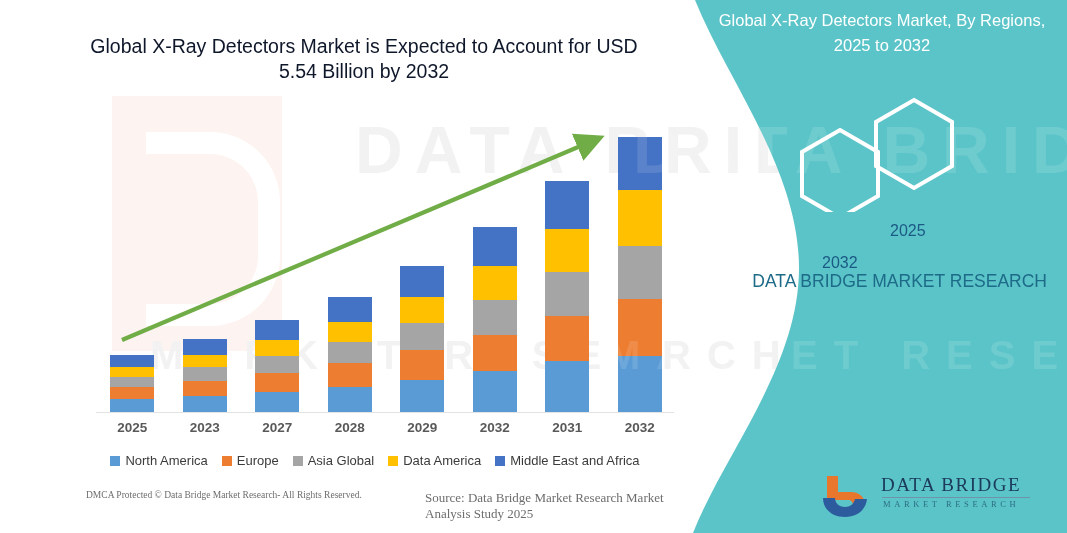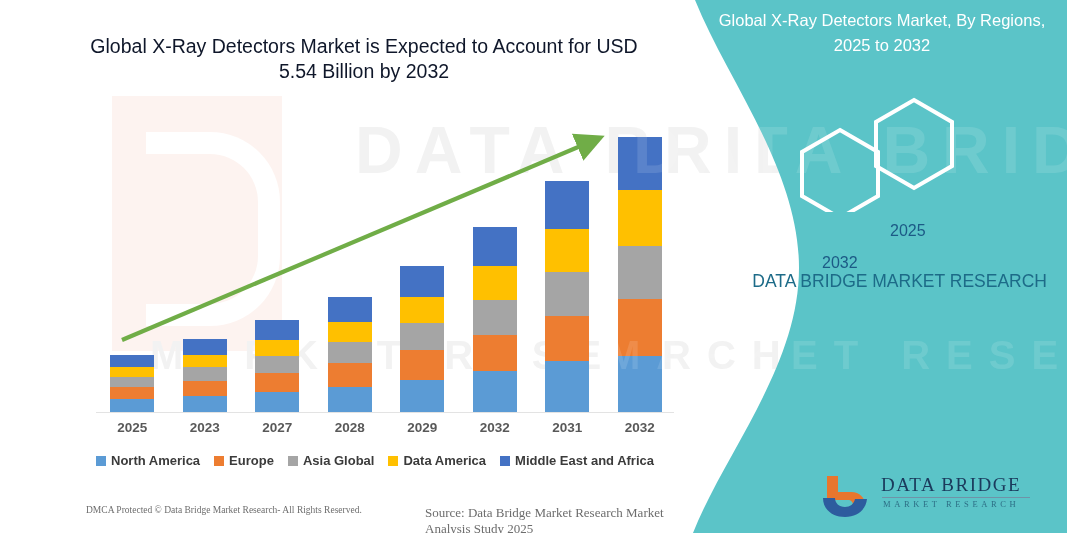--- a/index.html
+++ b/index.html
@@ -35,23 +35,23 @@
   .arrow { position: absolute; left: 96px; top: 120px; width: 580px; height: 292px; pointer-events: none; }
 
   .x-labels { position: absolute; left: 96px; top: 420px; width: 580px; height: 26px;
               display: flex; justify-content: space-around; }
   .x-label { width: 72px; text-align: center; color: #595959; font-size: 13.5px; font-weight: 700; }
 
   .legend { position: absolute; left: 60px; top: 453px; width: 630px; display: flex;
             justify-content: center; align-items: center; gap: 14px; flex-wrap: nowrap; }
   .legend-item { display: flex; align-items: center; gap: 5px; white-space: nowrap; }
   .legend-swatch { width: 10px; height: 10px; display: inline-block; }
-  .legend-text { color: #3b3b3b; font-size: 13px; font-weight: 700; }
-
-  .footer { position: absolute; left: 0; top: 505px; width: 700px; height: 22px; padding-left: 48px; }
+  .legend-text { color: #3b3b3b; font-size: 13px; font-weight: 400; }
+
+  .footer { position: absolute; left: 0; top: 490px; width: 700px; height: 22px; padding-left: 48px; }
   .footer-left { position: absolute; left: 86px; top: 0; color: #6d6d6d; font-size: 9.5px;
                  font-family: "Liberation Serif", serif; }
   .footer-right { position: absolute; left: 425px; top: 0; color: #6d6d6d; font-size: 13px;
                   font-family: "Liberation Serif", serif; }
 
   
   .right-panel { position: absolute; right: 0; top: 0; width: 400px; height: 533px; }
   .right-svg { position: absolute; inset: 0; }
 
   .right-content { position: absolute; right: 0; top: 0; width: 400px; height: 533px; }

